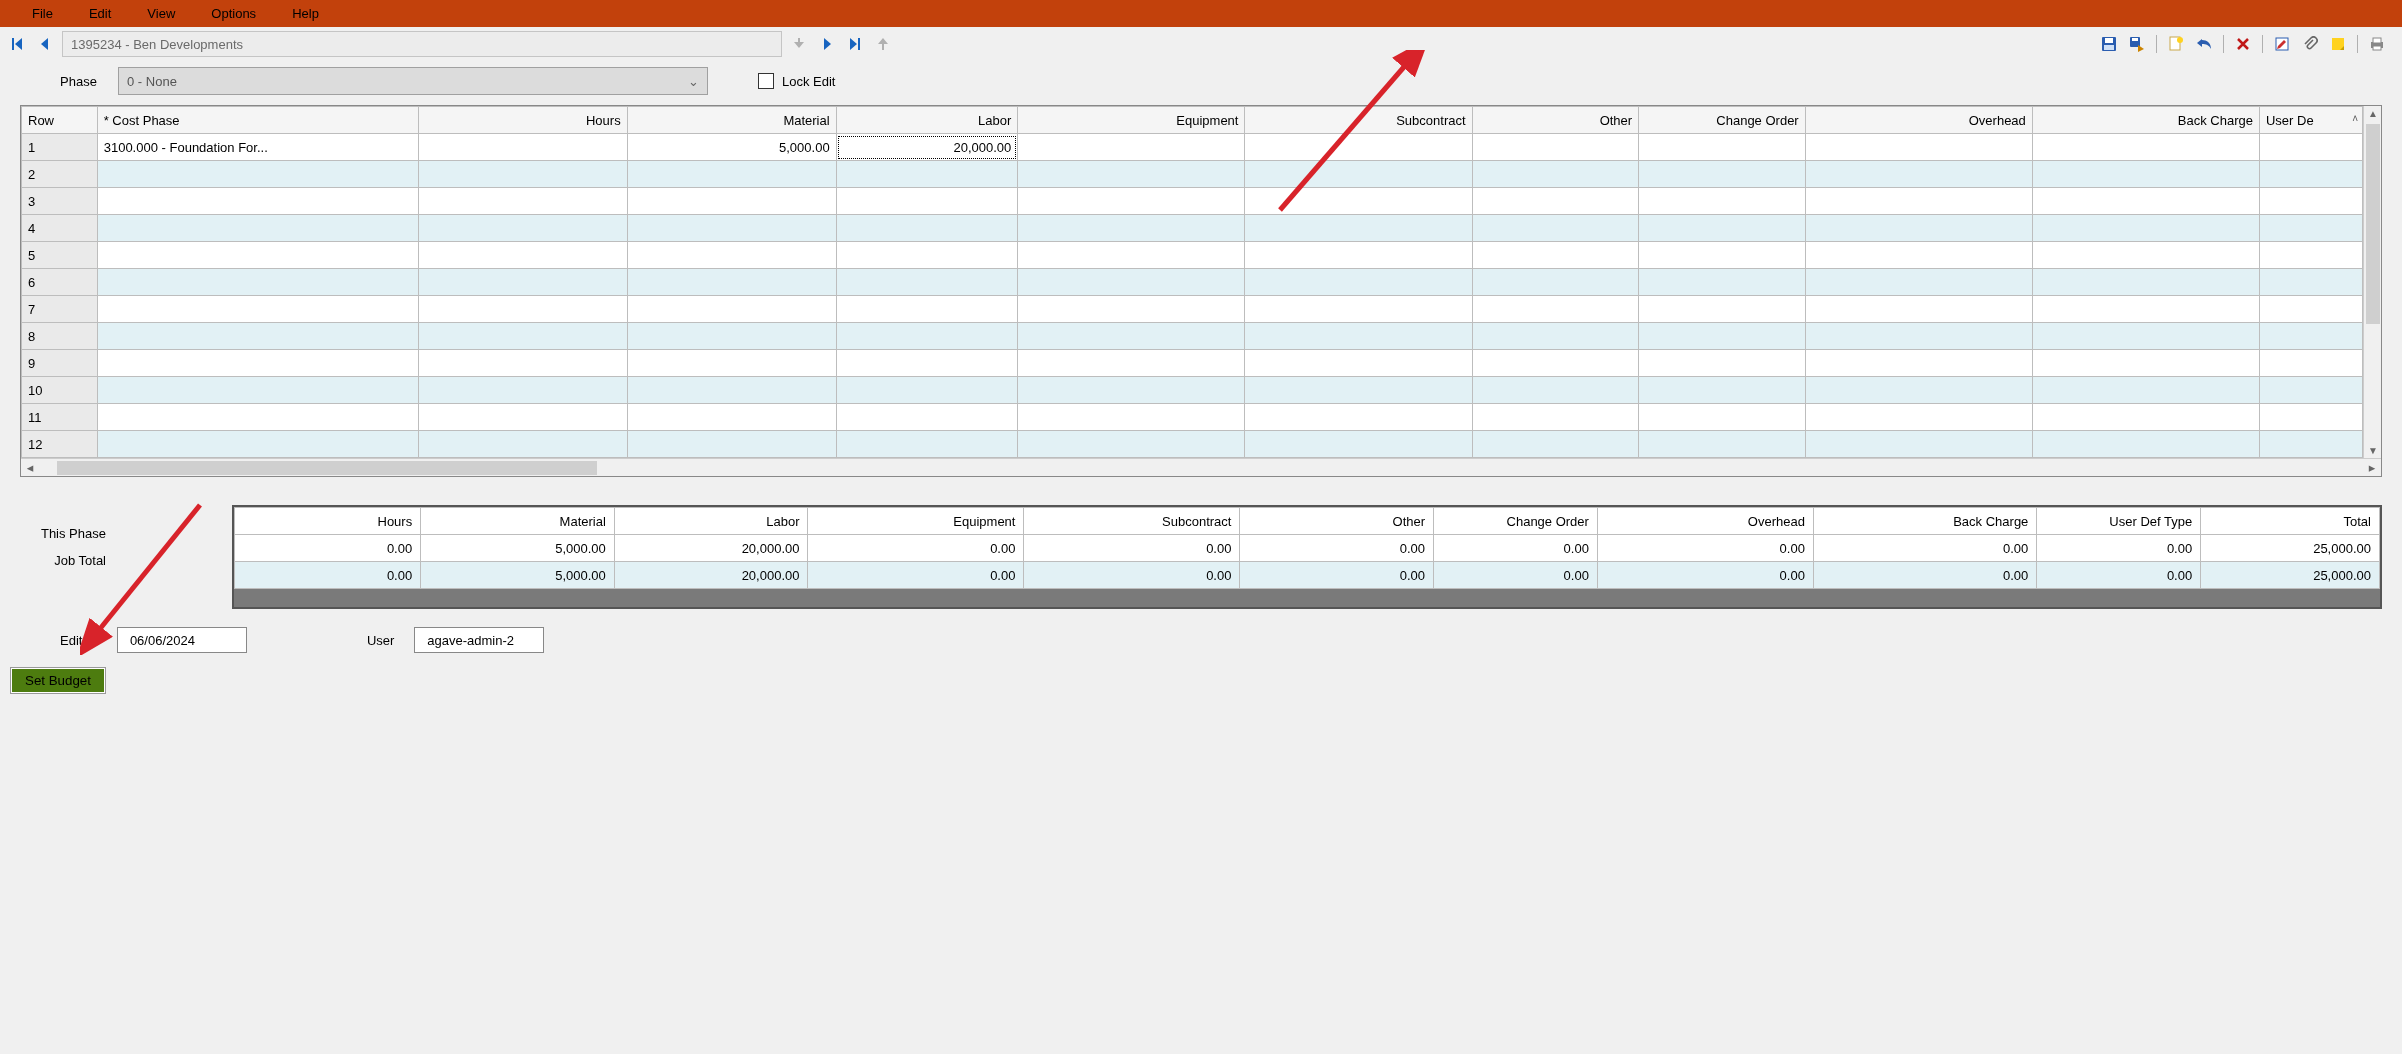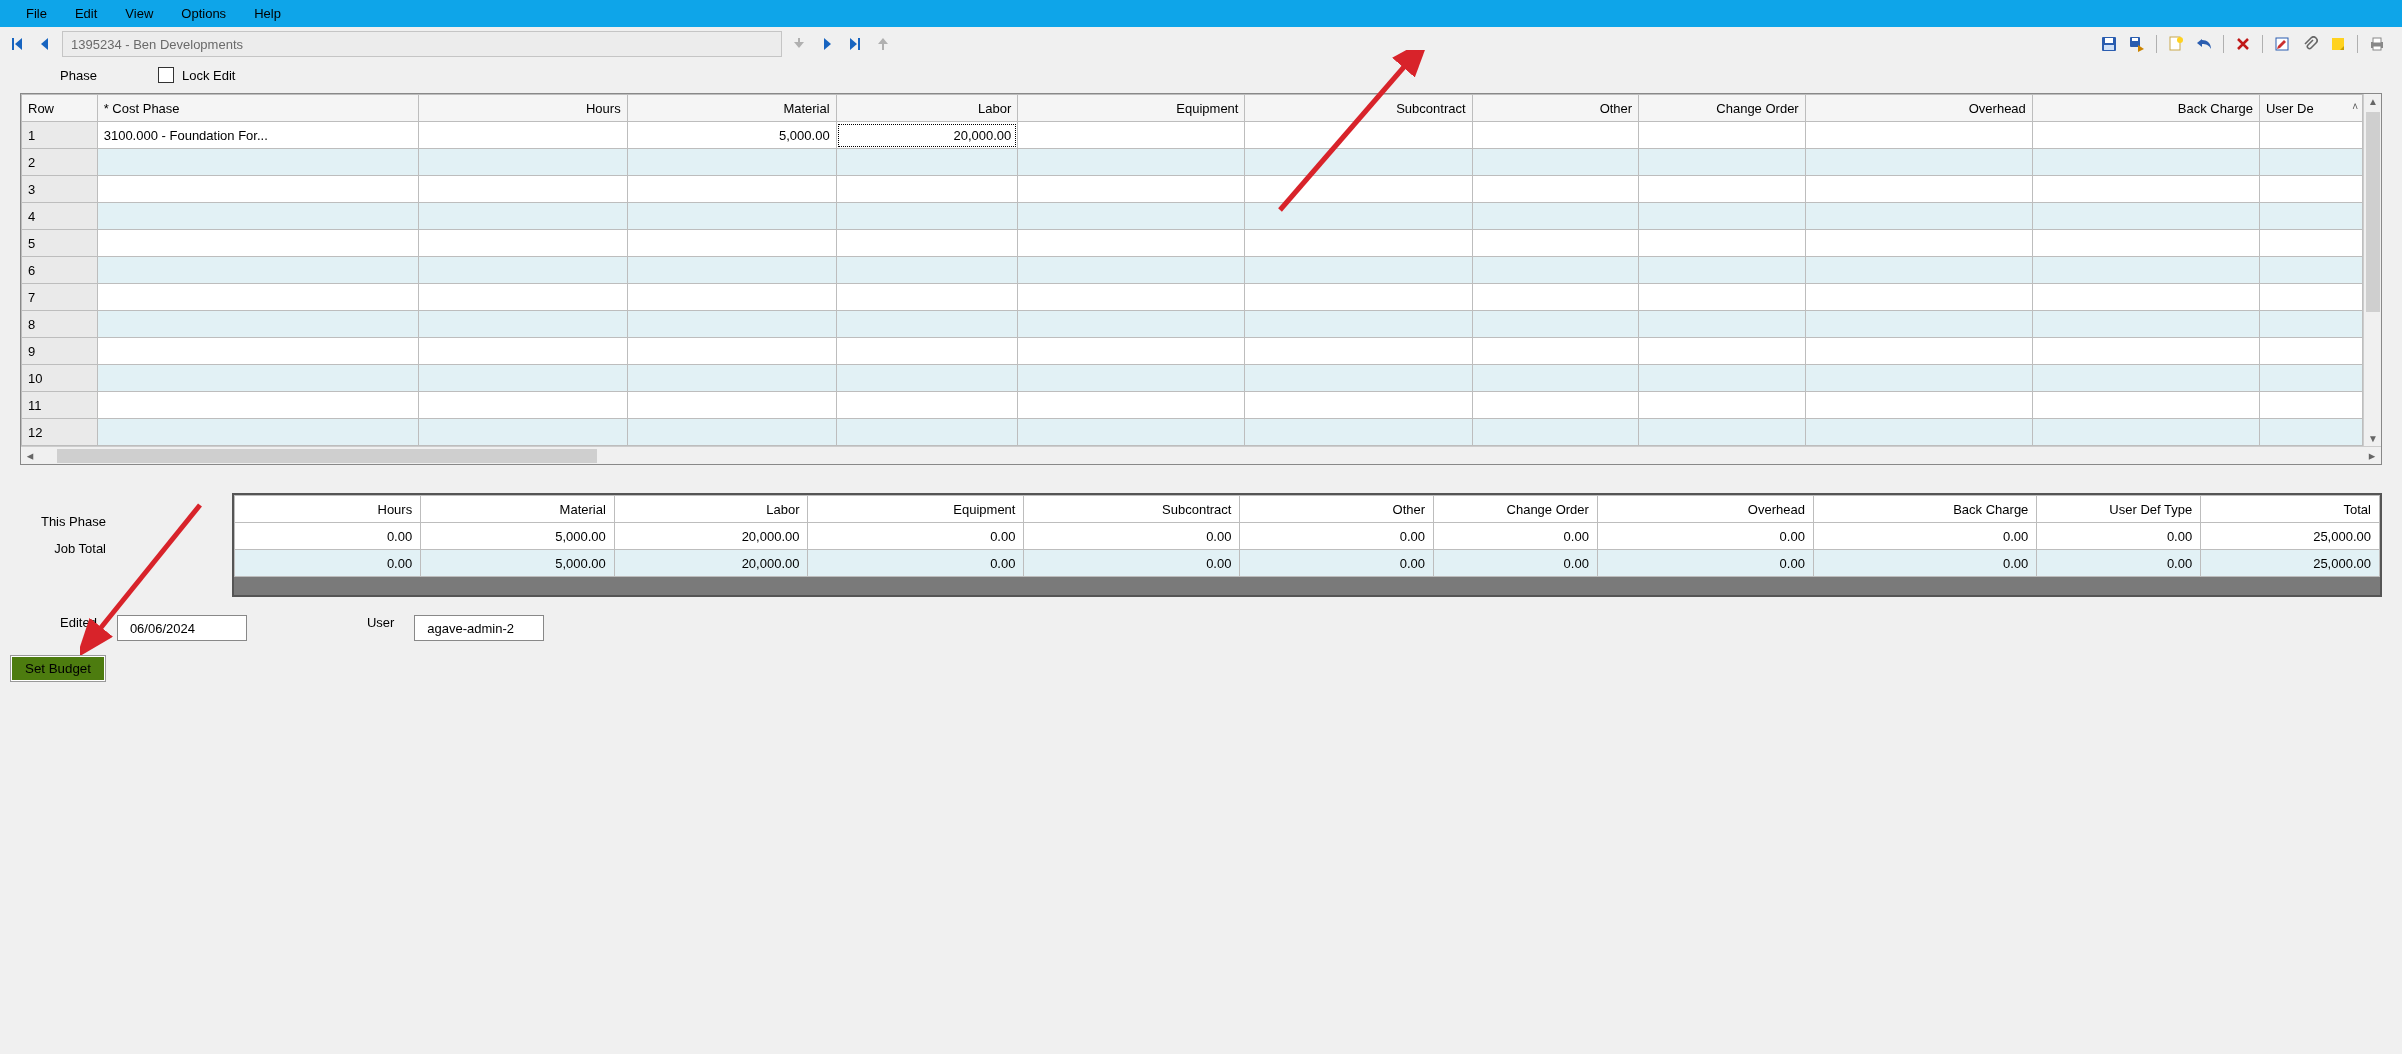--- a/index.html
+++ b/index.html
@@ -1,17 +1,17 @@
 <!DOCTYPE html>
 <html><head>
 <meta charset="utf-8">
 <style>
   * { box-sizing: border-box; margin: 0; padding: 0; }
   body { font-family: "Segoe UI", Tahoma, sans-serif; font-size: 13px; background: #f0f0f0; color: #000; width: 2402px; }
-  .menubar { display: flex; padding: 2px 12px; gap: 0; background: #0ea5e9; }
+  .menubar { display: flex; padding: 2px 18px; gap: 8px; background: #c2410c; }
   .menubar .item { padding: 4px 14px; cursor: default; }
   .navrow { display: flex; align-items: center; padding: 4px 6px; gap: 6px; }
   .nav-btn { width: 22px; height: 22px; display: inline-flex; align-items: center; justify-content: center; cursor: pointer; }
   .record-box { flex: 0 0 720px; height: 26px; border: 1px solid #c5c5c5; background: #ececec; padding: 2px 8px; color: #6a6a6a; display: flex; align-items: center; }
   .right-toolbar { margin-left: auto; display: flex; align-items: center; gap: 6px; padding-right: 8px; }
   .tb-icon { width: 22px; height: 22px; display:inline-flex; align-items:center; justify-content:center; cursor:pointer; }
   .tb-sep { width: 1px; height: 18px; background: #b0b0b0; margin: 0 2px; }
   .phase-row { display: flex; align-items: center; padding: 6px 18px 10px 60px; gap: 10px; }
   .phase-label { width: 48px; text-align: left; }
   .phase-select { width: 590px; height: 28px; border: 1px solid #a0a0a0; background: #dcdcdc; color: #555; display: flex; align-items: center; justify-content: space-between; padding: 0 8px; }
@@ -38,21 +38,21 @@
   .grid-inner { flex:1; overflow:hidden; }
   .summary-wrap { margin: 14px 10px 0 116px; border: 2px solid #555; background:#fff; }
   table.summary { border-collapse: collapse; width: 100%; table-layout: fixed; }
   table.summary th, table.summary td { border: 1px solid #bdbdbd; height: 27px; padding: 0 8px; text-align: right; font-weight: normal; }
   tr.sum-even td.scell { background: #e2f1f5; }
   .sum-footer { height: 18px; background: #7a7a7a; }
   .sum-outer { display:flex; margin: 14px 10px 0 0;}
   .sum-labels { width:116px; display:flex; flex-direction:column; }
   .sum-labels div { height:27px; display:flex; align-items:center; justify-content:flex-end; padding-right:10px;}
   .sum-labels .spacer { height:29px; }
-  .bottom-row { display:flex; gap: 20px; padding: 18px 10px 8px 60px;}
+  .bottom-row { display:flex; align-items:center; gap: 20px; padding: 18px 10px 8px 60px;}
   .fld-label { text-align:right; }
   .fld-input { border:1px solid #888; background:#fff; height:26px; padding:0 12px; display:inline-flex; align-items:center; min-width:130px;}
   .set-budget { margin: 6px 10px 10px 10px; }
   .btn { border:1px solid #999; background:#4d7c0f; padding: 5px 14px; cursor:pointer; box-shadow: inset 0 0 0 1px #fff; }
   .arrow-anno { position:absolute; pointer-events:none; }
   svg.icon { width:16px; height:16px; }
   .app { position: relative; }
 </style>
 </head>
 <body>
@@ -159,20 +159,24 @@
             <rect fill="#888" x="2" y="6" width="12" height="6"></rect>
             <rect fill="#fff" stroke="#888" x="4" y="2" width="8" height="5"></rect>
             <rect fill="#fff" stroke="#888" x="4" y="10" width="8" height="4"></rect>
           </svg>
     </span>
   </div>
 </div>
 
 <div class="phase-row">
   <div class="phase-label">Phase</div>
+  <div class="phase-select">
+    <span>0 - None</span>
+    <span class="chev">⌄</span>
+  </div>
   <div class="lockedit">
     <div class="checkbox"></div>
     <span>Lock Edit</span>
   </div>
 </div>
 
 <div class="grid-wrap">
  <div class="grid-outer">
   <div class="grid-inner">
   <table class="grid">

